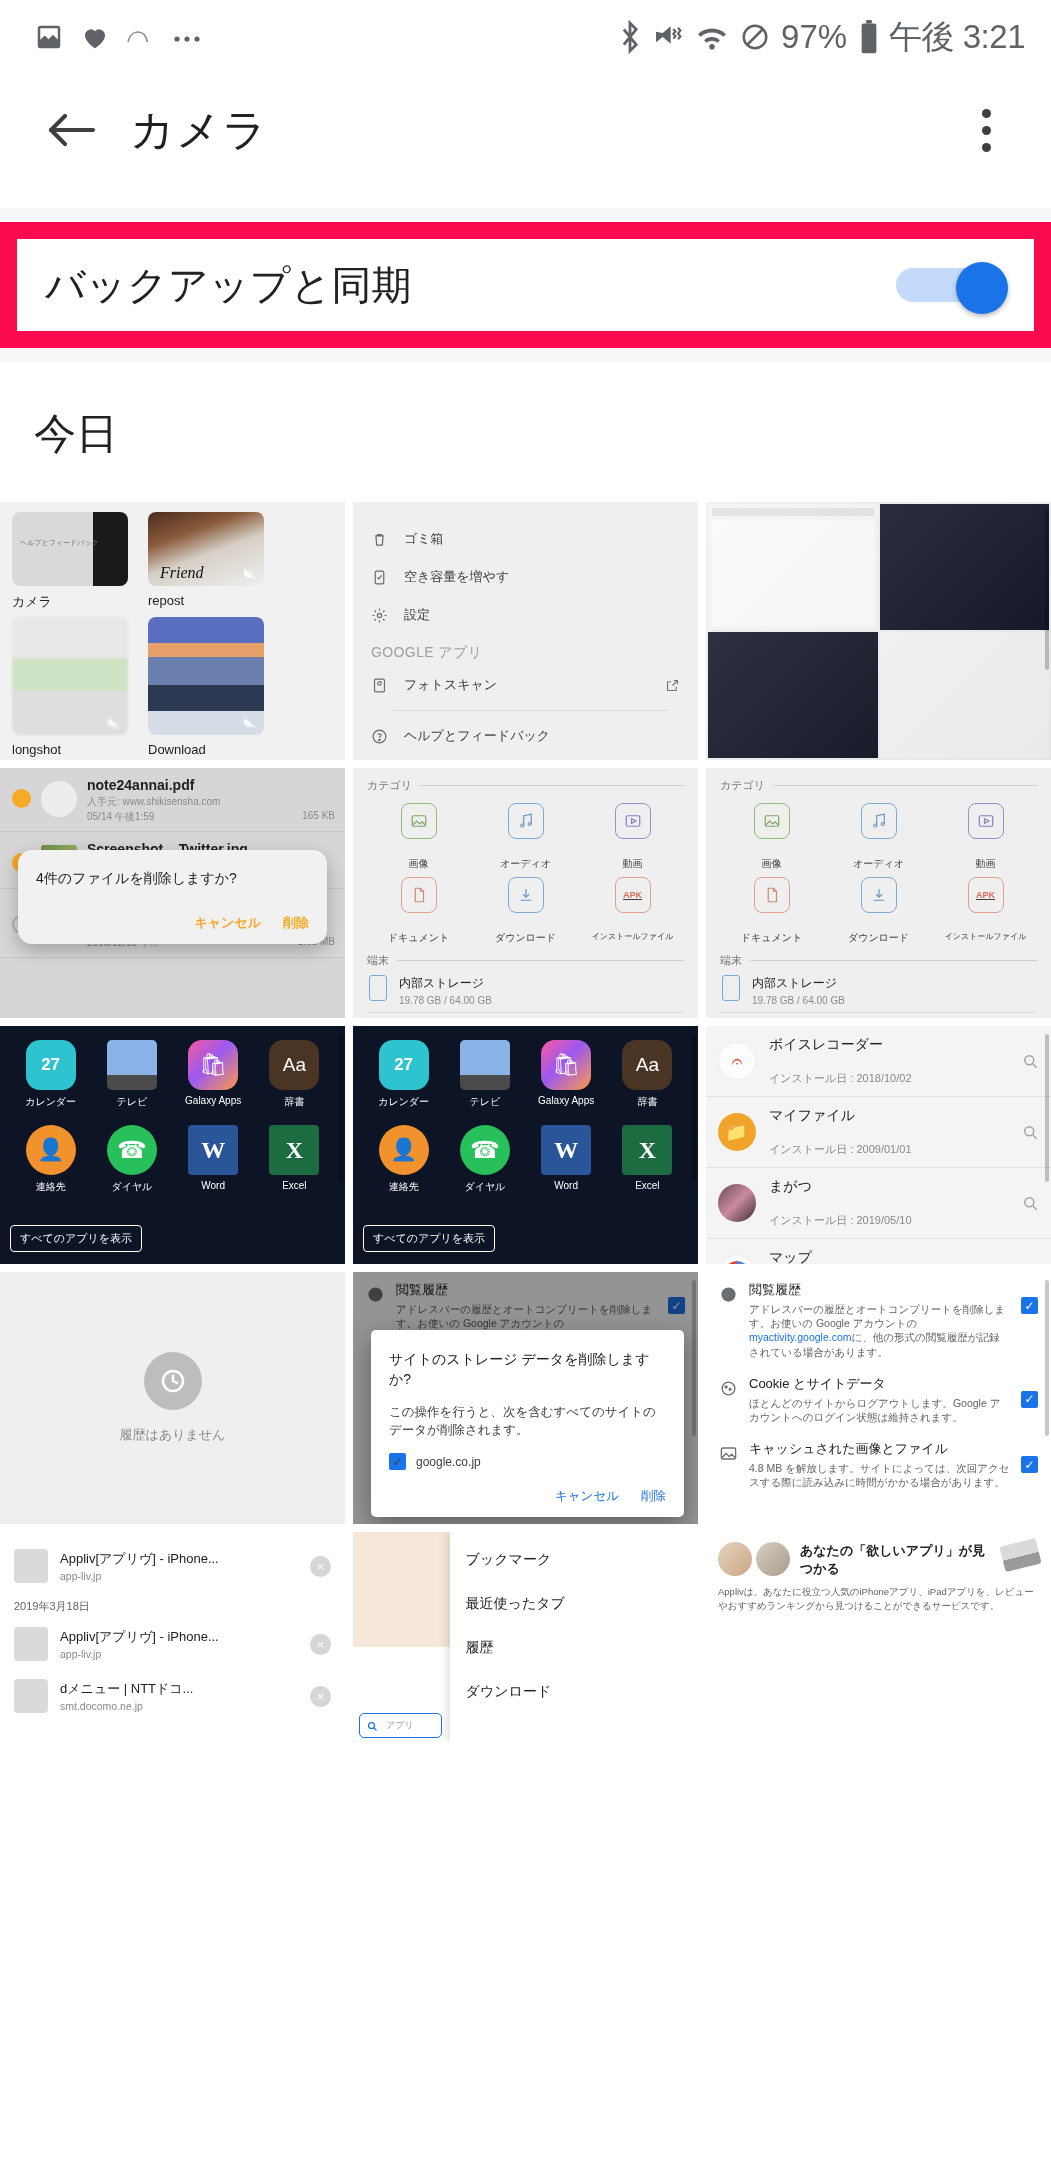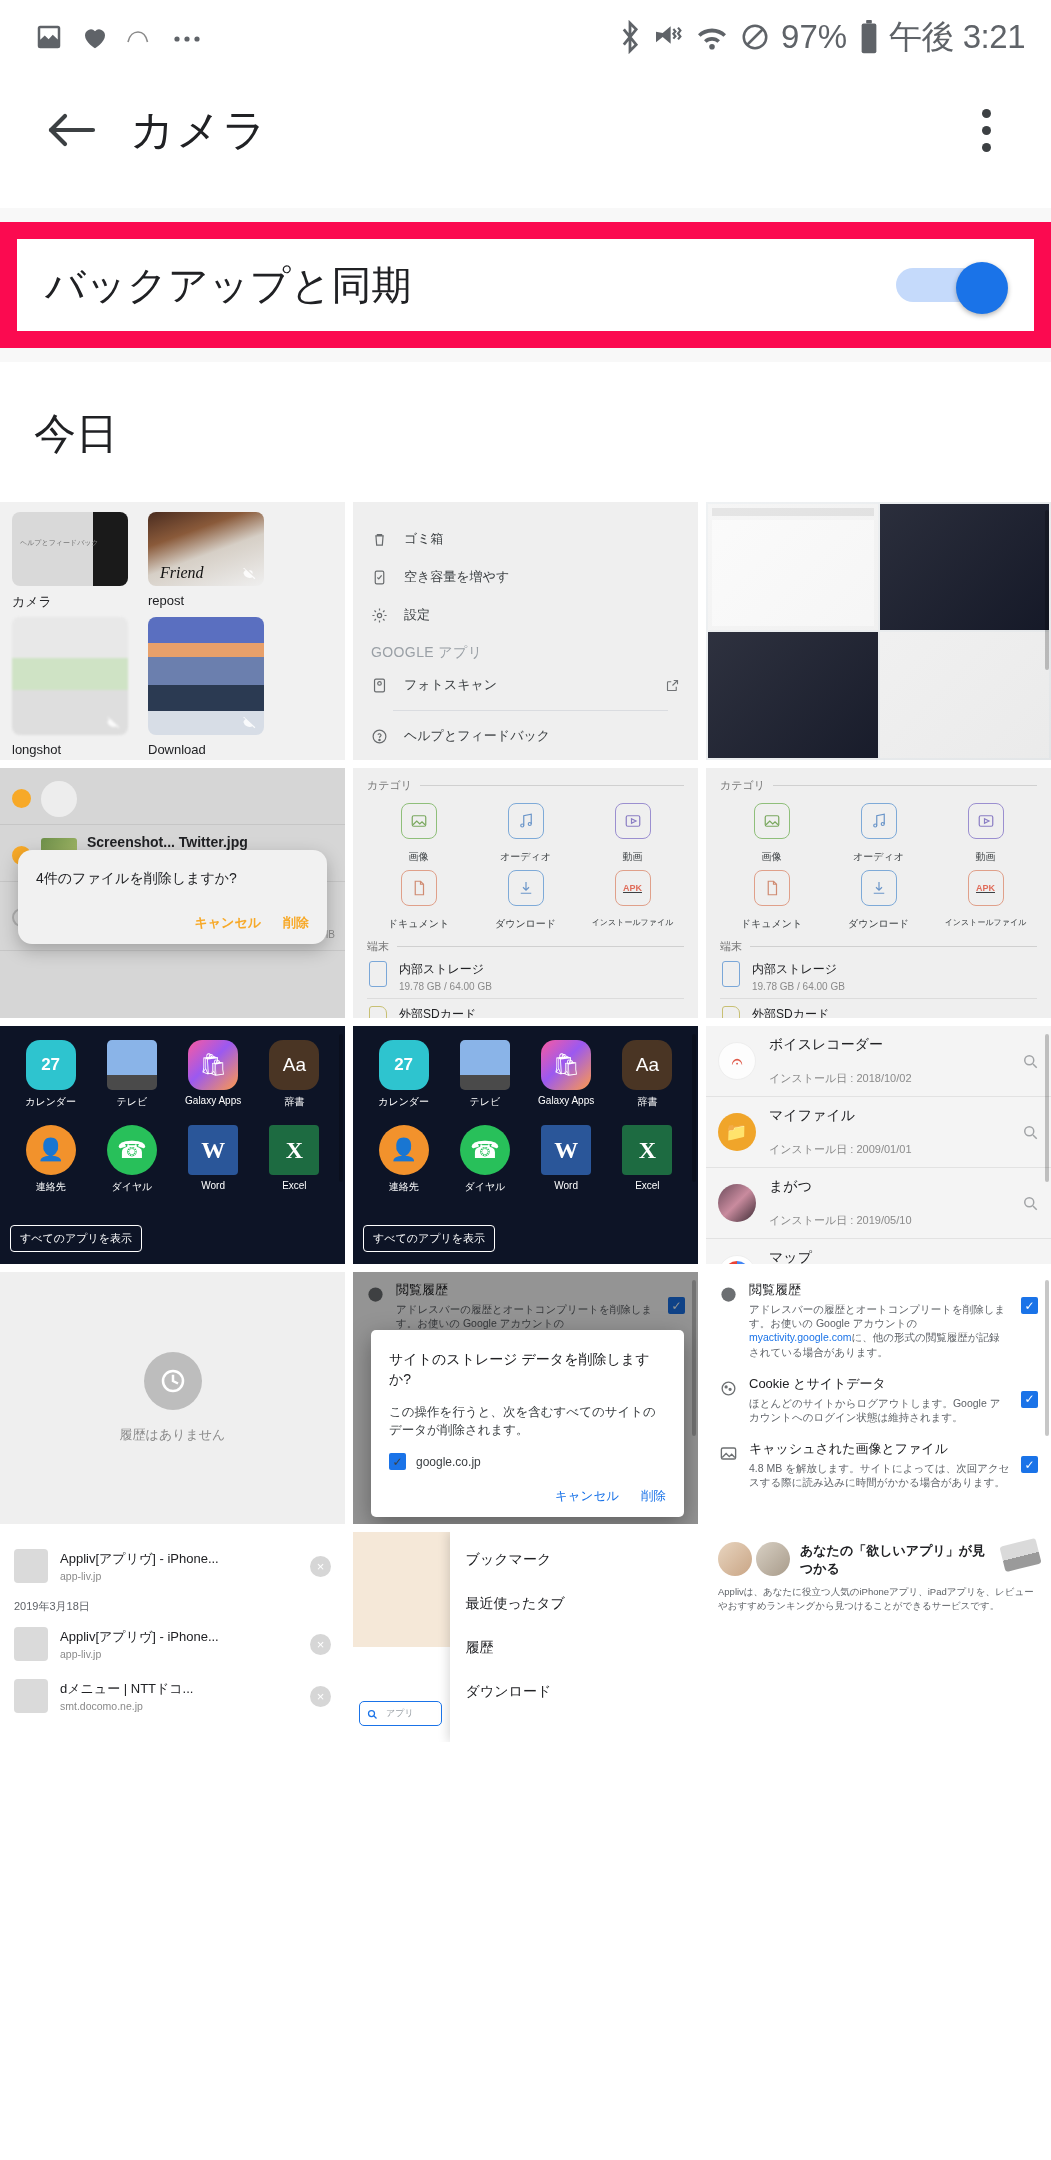--- a/index.html
+++ b/index.html
@@ -191,21 +191,21 @@
   .fm-dialog-actions span { font-size: 13px; color: #f7a928; font-weight: bold; }
   .fm-blue { height: 5px; background: #2b7fd4; margin: 0 46px; }
 
   
   .cat { background: #efefef; height: 100%; padding: 10px 14px 0 14px; }
   .cat-head { display: flex; align-items: center; gap: 8px; font-size: 11px; color: #757575; }
   .cat-head::after { content: ""; flex: 1; height: 1px; background: #d0d0d0; }
   .cat-grid { display: grid; grid-template-columns: repeat(3,1fr); gap: 6px 4px; margin: 10px 0 8px 0; }
   .cat-cell { text-align: center; }
   .cat-circle {
-    width: 36px; height: 36px; margin: 0 auto 11px auto;
+    width: 36px; height: 36px; margin: 0 auto 18px auto;
     border: 1.5px solid #c7c7c7; border-radius: 8px;
     display: flex; align-items: center; justify-content: center; text-decoration: underline;
   }
   .cat-label { font-size: 10px; color: #3c4043; }
   .cat-apk { font-size: 9px; font-weight: bold; color: #e06c5a; }
   .dev-row { display: flex; align-items: flex-start; gap: 12px; padding: 7px 2px 6px 2px; border-bottom: 1px solid #dcdcdc; }
   .dev-ico { width: 18px; height: 26px; border: 1.5px solid #7aa7d8; border-radius: 3px; flex: none; }
   .dev-ico.sd { border-color: #c8c073; border-radius: 3px 7px 3px 3px; height: 22px; }
   .dev-name { font-size: 12px; color: #202124; }
   .dev-sub { font-size: 10px; color: #8a8a8a; margin-top: 3px; }
@@ -522,20 +522,28 @@
       <div style="position:absolute;inset:0;background:linear-gradient(135deg,rgba(255,255,255,.18),rgba(0,0,0,.04));"></div>
       <div class="scrollbar-v"></div>
     </div>
   </div>
 
   <div class="cell cell-mid">
     <div class="mini fm">
       <div class="fm-row">
         <span class="fm-check on"></span>
         <span class="fm-ico"></span>
+        <span class="fm-meta">
+          <span class="fm-name">note24annai.pdf</span>
+          <div class="fm-src">入手元: www.shikisensha.com</div>
+          <div class="fm-line">
+            <span>05/14 午後1:59</span>
+            <span>165 KB</span>
+          </div>
+        </span>
       </div>
       <div class="fm-row">
         <span class="fm-check on"></span>
         <span class="fm-ico img"></span>
         <span class="fm-meta">
           <span class="fm-name">Screenshot... Twitter.jpg</span>
         </span>
       </div>
       <div class="fm-blue"></div>
       <div class="fm-row">
@@ -956,21 +964,21 @@
 
   <div class="cell cell-last">
     <div class="mini bm">
       <div class="bm-bg"></div>
       <div class="bm-panel">
         <div class="bm-item">ブックマーク</div>
         <div class="bm-item">最近使ったタブ</div>
         <div class="bm-item">履歴</div>
         <div class="bm-item">ダウンロード</div>
       </div>
-      <div style="position:absolute;left:6px;bottom:16px;width:24%;">
+      <div style="position:absolute;left:6px;bottom:4px;width:24%;">
         <div class="site-search" style="margin:0;padding:5px 6px;">
           <svg width="12" height="12" viewBox="0 0 24 24" fill="none" stroke="#1a73e8" stroke-width="2.5">
               <circle cx="11" cy="11" r="6"></circle>
               <line x1="16" y1="16" x2="21" y2="21"></line>
             </svg>
           <span style="font-size:9px">アプリ</span>
         </div>
       </div>
     </div>
   </div>

